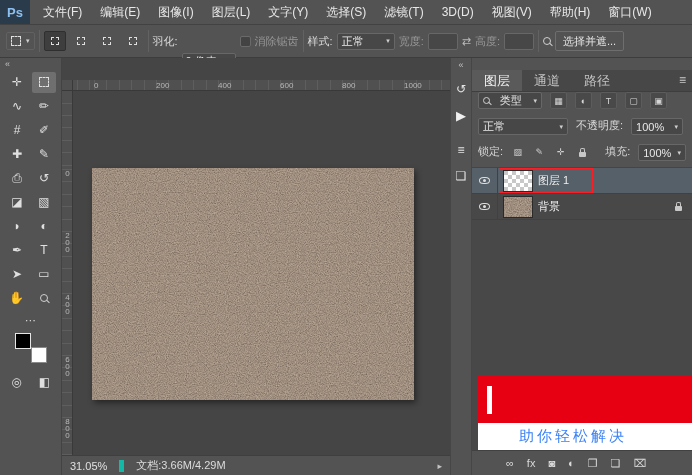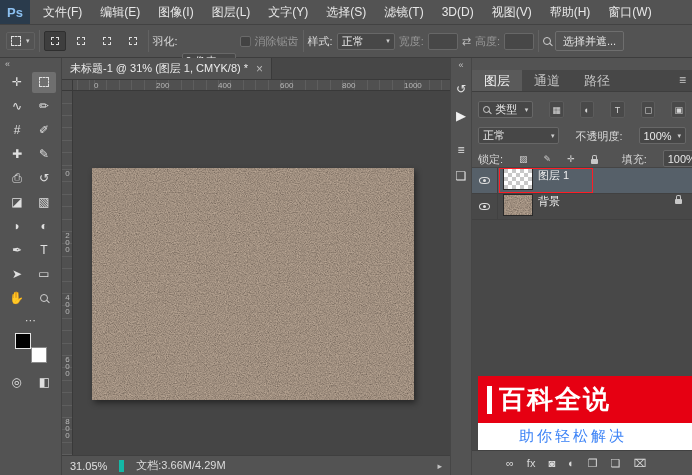--- a/index.html
+++ b/index.html
@@ -74,33 +74,33 @@
   .di{margin-top:12px;color:#e4e4e4;font-size:12px}
   .di.big{font-size:13px;color:#f0f0f0}
   .di.gap{margin-top:20px}
 
   
   .rightpanel{position:absolute;left:472px;top:58px;right:0;bottom:0;background:#535353}
   .ptabs{position:absolute;left:0;top:12px;right:0;height:22px;background:#474747;border-bottom:1px solid #3e3e3e;display:flex}
   .ptab{padding:0 12px;line-height:22px;font-size:13px;color:#c4c4c4}
   .ptab.active{background:#5a5a5a;color:#f2f2f2}
   .pmenu{position:absolute;right:6px;top:3px;color:#cccccc;font-size:12px}
-  .prow{position:absolute;left:0;right:0;display:flex;align-items:flex-end;gap:16px;padding:0 6px}
+  .prow{position:absolute;left:0;right:0;display:flex;align-items:flex-start;gap:8px;padding:0 6px}
   .filterrow{top:34px;height:26px}
   .typefilter{width:64px}
   .lens.small{width:7px;height:7px}
   .fic{width:17px;height:17px;display:inline-flex;align-items:center;justify-content:center;font-size:9px;color:#d6d6d6;background:#494949;border:1px solid #5c5c5c;border-radius:2px}
   .blendrow{top:60px;height:26px}
   .lockrow{top:86px;height:24px;border-bottom:1px solid #454545}
   .plabel{color:#d8d8d8;white-space:nowrap}
   .lic{width:15px;height:16px;display:inline-flex;align-items:center;justify-content:center;font-size:9px;color:#cfcfcf}
   .padlock{position:relative;display:inline-block;width:7px;height:5px;background:#c8c8c8;border-radius:1px;margin-top:4px}
   .padlock:before{content:"";position:absolute;left:1px;top:-4px;width:3px;height:3px;border:1px solid #c8c8c8;border-bottom:0;border-radius:2px 2px 0 0}
   .layerlist{position:absolute;left:0;right:0;top:110px;bottom:25px;background:#484848}
-  .lrow{height:26px;display:flex;align-items:flex-start;border-bottom:1px solid #414141;position:relative}
+  .lrow{height:26px;display:flex;align-items:center;border-bottom:1px solid #414141;position:relative}
   .lrow.sel{background:#566069}
   .eyecell{width:26px;height:100%;display:flex;align-items:center;justify-content:center;border-right:1px solid #414141;flex:none}
   .eye{position:relative;display:inline-block;width:11px;height:7px;border:1px solid #ddd;border-radius:50%/60%}
   .eye:after{content:"";position:absolute;left:3px;top:1px;width:3px;height:3px;border-radius:50%;background:#ddd}
   .thumb{width:30px;height:22px;border:1px solid #2a2a2a;margin:0 5px;flex:none;display:inline-block}
   .checker{background:repeating-conic-gradient(#ffffff 0% 25%,#c8c8c8 0% 50%);background-size:8px 8px}
   .lname{font-size:11px;color:#efefef;white-space:nowrap}
   .redbox{position:absolute;left:27px;top:0;width:94px;height:25px;border:1px solid #ff1d25;pointer-events:none}
   .locktag{margin-left:auto;margin-right:10px}
   .panelbottom{position:absolute;left:0;right:0;bottom:0;height:25px;background:#535353;border-top:1px solid #414141;display:flex;align-items:center;gap:13px;padding-left:34px}
@@ -206,26 +206,20 @@
       <span class="fg"></span>
       <span class="bgc"></span>
     </div>
     <div class="tbrow">
       <span class="tool">◎</span>
       <span class="tool">◧</span>
     </div>
   </div>
 
   <div class="docwrap">
-    <div class="tabbar">
-      <div class="tab">
-        <span class="tabtitle">未标题-1 @ 31% (图层 1, CMYK/8) *</span>
-        <span class="tabclose">×</span>
-      </div>
-    </div>
     <div class="canvas">
       <div class="corner"></div>
       <div class="ruler-h">
         <span class="rlh" style="left:21px">0</span>
         <span class="rlh" style="left:83px">200</span>
         <span class="rlh" style="left:145px">400</span>
         <span class="rlh" style="left:207px">600</span>
         <span class="rlh" style="left:269px">800</span>
         <span class="rlh" style="left:331px">1000</span>
       </div>
@@ -337,20 +331,19 @@
       <span class="pbi">◐</span>
       <span class="pbi">❐</span>
       <span class="pbi">❏</span>
       <span class="pbi">⌧</span>
     </div>
   </div>
 
   <div class="watermark">
     <div class="wm-red">
       <span class="wm-bar"></span>
-      <span class="wm-title">百科全说</span>
     </div>
     <div class="wm-white">
       <span class="wm-sub">助你轻松解决</span>
     </div>
   </div>
 
 </div>
 
 </body></html>

